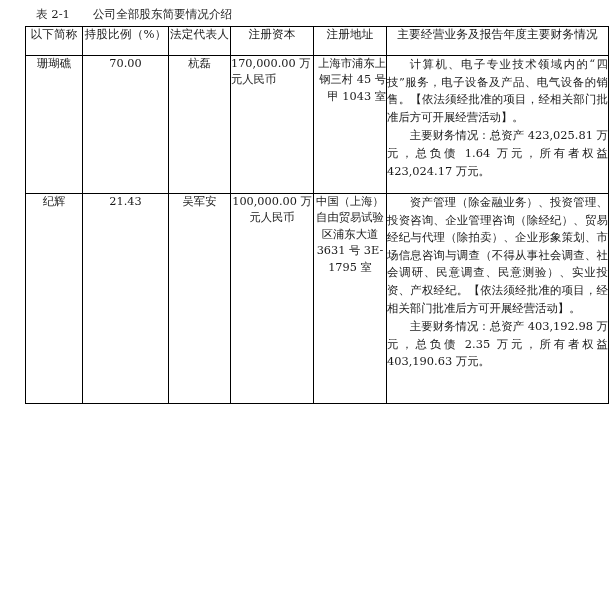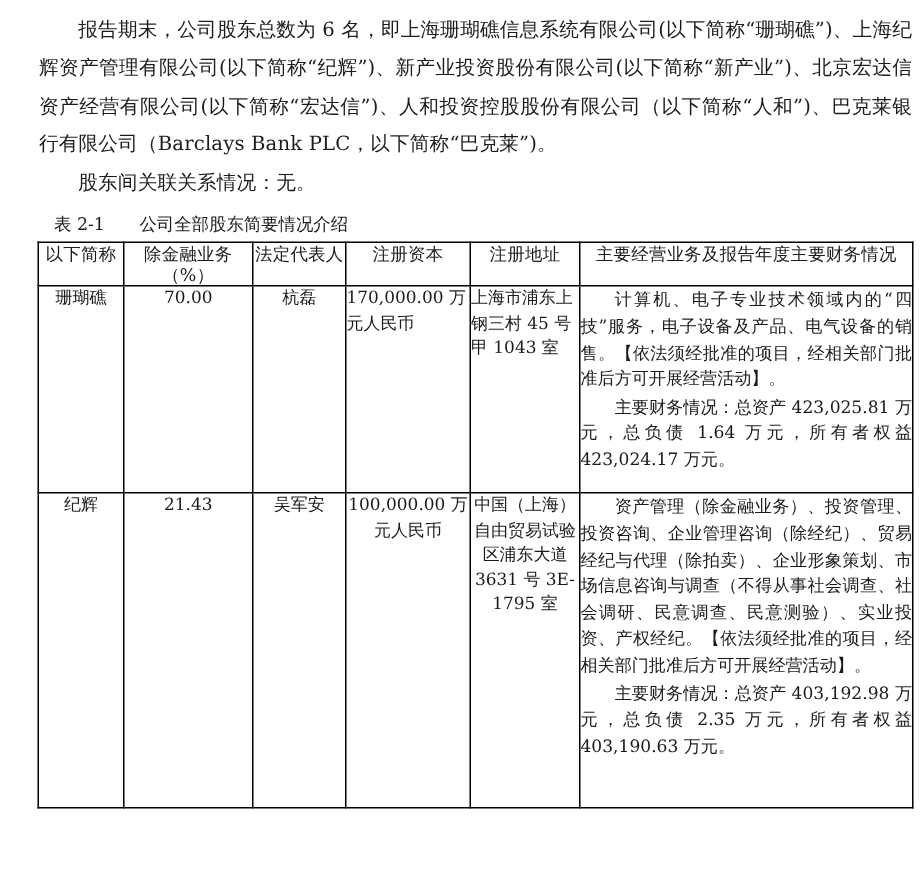--- a/index.html
+++ b/index.html
@@ -106,60 +106,57 @@
   }
   .desc p {
     margin: 0;
     text-indent: 2em;
   }
   .desc p + p { margin-top: 1px; }
 
   .addr {
     line-height: 16.4px;
     font-size: 11.3px;
+    text-align: right;
   }
   .cap {
     line-height: 16.4px;
     font-size: 11.3px;
   }
   .row1 td { height: 137px; }
   .row2 td { height: 209px; }
 
   .num {
     font-family: "DejaVu Serif", "Liberation Serif", serif;
   }
 </style>
 </head>
 <body>
 
 <div class="page">
 
-  <div class="para-block">
-    <p class="para">报告期末，公司股东总数为 6 名，即上海珊瑚礁信息系统有限公司(以下简称“珊瑚礁”)、上海纪辉资产管理有限公司(以下简称“纪辉”)、新产业投资股份有限公司(以下简称“新产业”)、北京宏达信资产经营有限公司(以下简称“宏达信”)、人和投资控股股份有限公司（以下简称“人和”)、巴克莱银行有限公司（Barclays Bank PLC，以下简称“巴克莱”)。</p>
-    <p class="para">股东间关联关系情况：无。</p>
-  </div>
 
   <div class="table-caption">
     <span class="caption-num">表 2-1</span><span>公司全部股东简要情况介绍</span>
   </div>
 
   <div class="tbl-wrap">
     <table class="shareholders">
       <colgroup>
         <col class="c0">
           <col class="c1">
           <col class="c2">
         <col class="c3">
           <col class="c4">
           <col class="c5">
       </colgroup>
       <thead>
         <tr>
           <td>以下简称</td>
-          <td>除金融业务（%）</td>
+          <td>持股比例（%）</td>
           <td>法定代表人</td>
           <td>注册资本</td>
           <td>注册地址</td>
           <td>主要经营业务及报告年度主要财务情况</td>
         </tr>
       </thead>
       <tbody>
 
         <tr class="row1">
           <td class="mid">珊瑚礁</td>

